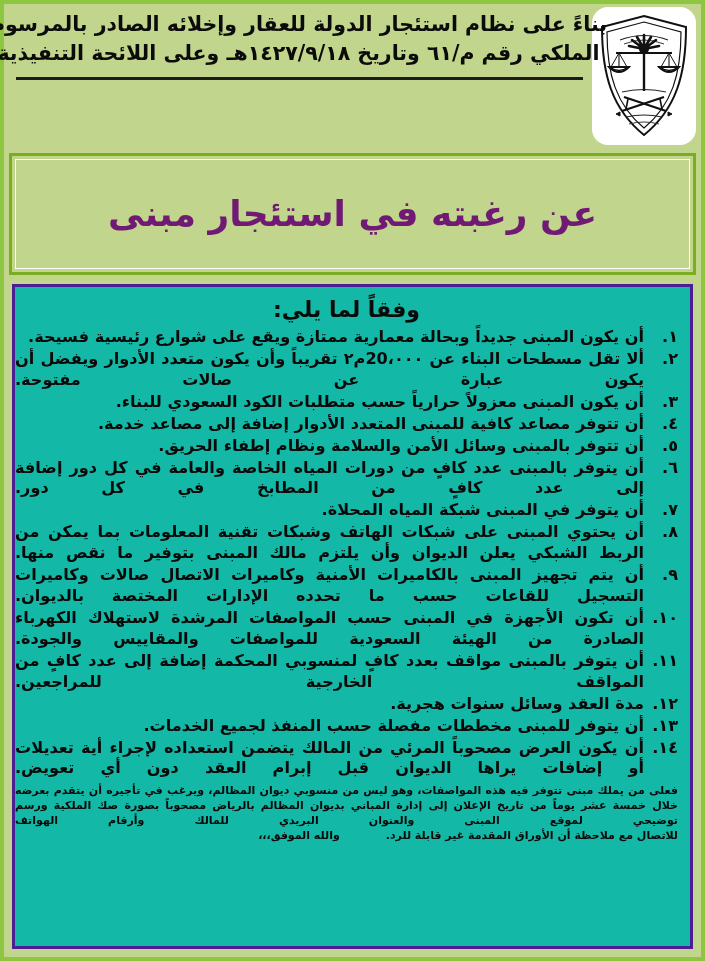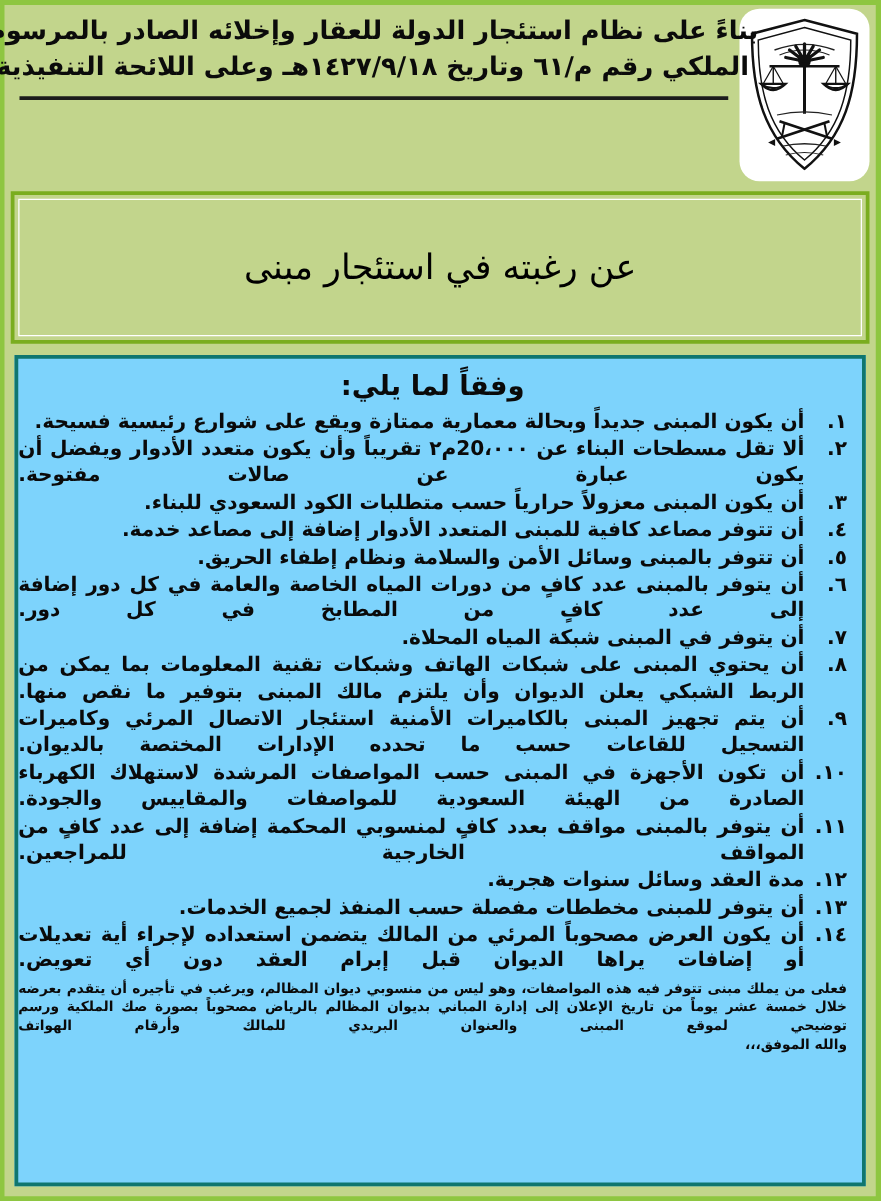--- a/index.html
+++ b/index.html
@@ -125,42 +125,42 @@
     height: 100%;
     border: 1px solid #ffffff;
     box-sizing: border-box;
     display: flex;
     flex-direction: column;
     align-items: center;
     justify-content: center;
     gap: 3px;
   }
   .subject-inner .sline {
-    font-size: 28px;
-    font-weight: normal;
-    color: #000000;
+    font-size: 36px;
+    font-weight: bold;
+    color: #701a75;
     line-height: 1.24;
     white-space: nowrap;
     text-align: center;
   }
 
   
   .body-wrap {
     position: relative;
     margin: 6px 5px 5px 5px;
     flex: 1 1 auto;
     background: #c2d58c;
     box-sizing: border-box;
     padding: 3px;
   }
   .body-panel {
     width: 100%;
     height: 100%;
-    background: #7dd3fc;
-    border: 3px solid #0f766e;
+    background: #14b8a6;
+    border: 3px solid #4c1d95;
     box-sizing: border-box;
     padding: 6px 12px 6px 0;
     overflow: hidden;
   }
 
   .terms-heading {
     text-align: center;
     font-size: 22px;
     font-weight: bold;
     color: #0a0a0a;
@@ -328,21 +328,21 @@
               <li class="single">
                 <span class="num">٧.</span>
                 <span class="txt">أن يتوفر في المبنى شبكة المياه المحلاة.</span>
               </li>
               <li>
                 <span class="num">٨.</span>
                 <span class="txt">أن يحتوي المبنى على شبكات الهاتف وشبكات تقنية المعلومات بما يمكن من الربط الشبكي يعلن الديوان وأن يلتزم مالك المبنى بتوفير ما نقص منها.</span>
               </li>
               <li>
                 <span class="num">٩.</span>
-                <span class="txt">أن يتم تجهيز المبنى بالكاميرات الأمنية استئجار الاتصال المرئي وكاميرات التسجيل للقاعات حسب ما تحدده الإدارات المختصة بالديوان.</span>
+                <span class="txt">أن يتم تجهيز المبنى بالكاميرات الأمنية وكاميرات الاتصال صالات وكاميرات التسجيل للقاعات حسب ما تحدده الإدارات المختصة بالديوان.</span>
               </li>
               <li>
                 <span class="num">١٠.</span>
                 <span class="txt">أن تكون الأجهزة في المبنى حسب المواصفات المرشدة لاستهلاك الكهرباء الصادرة من الهيئة السعودية للمواصفات والمقاييس والجودة.</span>
               </li>
               <li>
                 <span class="num">١١.</span>
                 <span class="txt">أن يتوفر بالمبنى مواقف بعدد كافٍ لمنسوبي المحكمة إضافة إلى عدد كافٍ من المواقف الخارجية للمراجعين.</span>
               </li>
               <li class="single">
@@ -355,20 +355,21 @@
               </li>
               <li>
                 <span class="num">١٤.</span>
                 <span class="txt">أن يكون العرض مصحوباً المرئي من المالك يتضمن استعداده لإجراء أية تعديلات أو إضافات يراها الديوان قبل إبرام العقد دون أي تعويض.</span>
               </li>
             </ol>
 
           <div class="closing">
             <div>فعلى من يملك مبنى تتوفر فيه هذه المواصفات، وهو ليس من منسوبي ديوان المظالم، ويرغب في تأجيره أن يتقدم بعرضه خلال خمسة عشر يوماً من تاريخ الإعلان إلى إدارة المباني بديوان المظالم بالرياض مصحوباً بصورة صك الملكية ورسم توضيحي لموقع المبنى والعنوان البريدي للمالك وأرقام الهواتف</div>
             <div class="last-line">
+              <span class="note">للاتصال مع ملاحظة أن الأوراق المقدمة غير قابلة للرد.</span>
               <span class="tawfiq">والله الموفق،،،</span>
             </div>
           </div>
 
         </div>
       </div>
 
     </div>
   </div>
 </div>

